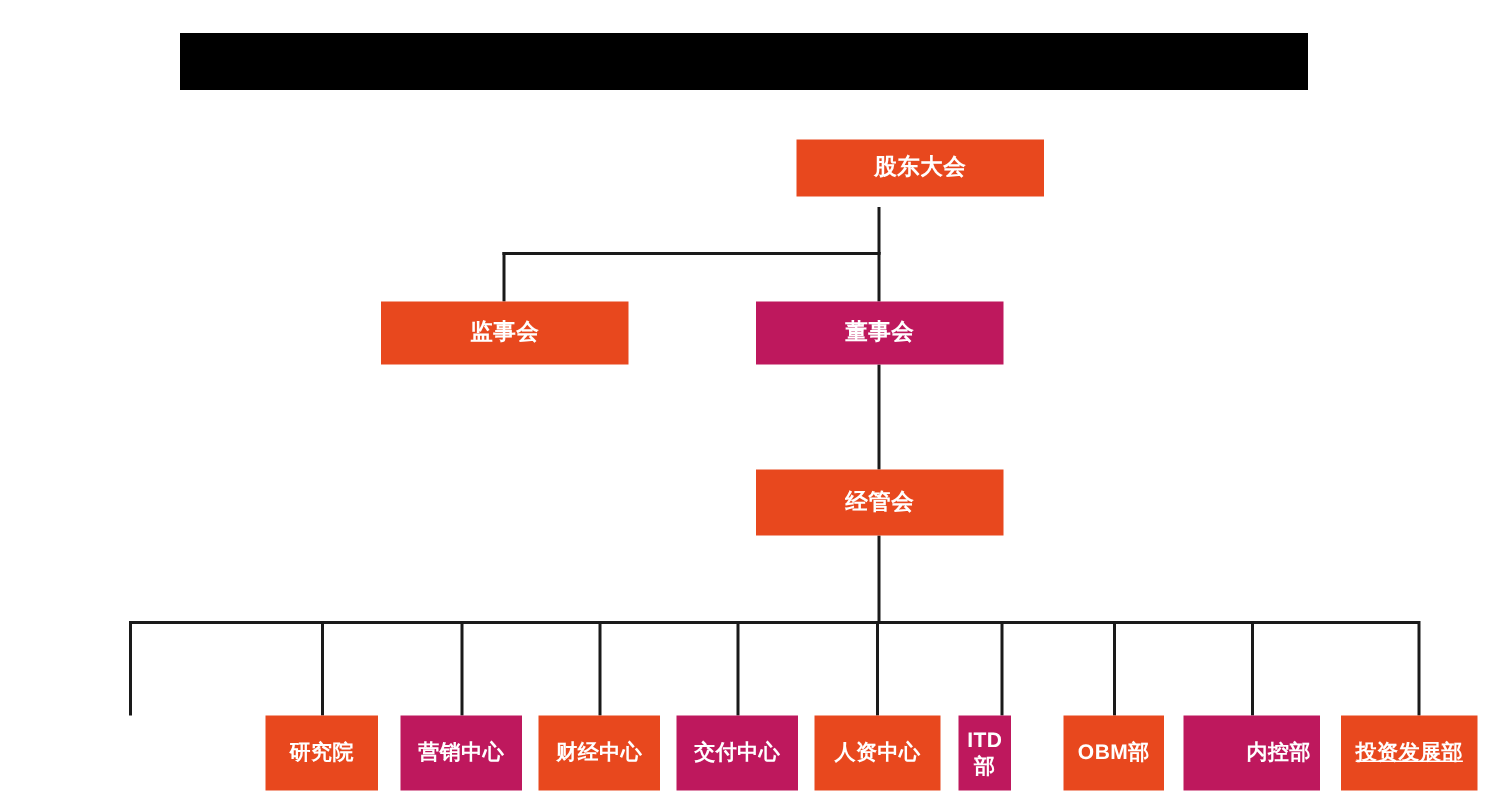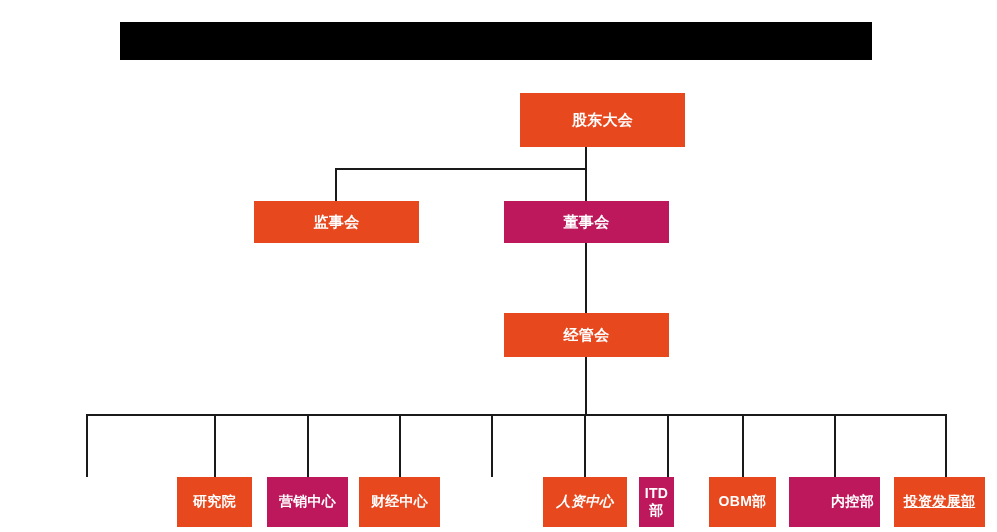--- a/index.html
+++ b/index.html
@@ -84,21 +84,21 @@
   <div class="line v" style="left:214px; top:414px; height:63px;"></div>
   <div class="line v" style="left:307px; top:414px; height:63px;"></div>
   <div class="line v" style="left:399px; top:414px; height:63px;"></div>
   <div class="line v" style="left:491px; top:414px; height:63px;"></div>
   <div class="line v" style="left:584px; top:414px; height:63px;"></div>
   <div class="line v" style="left:667px; top:414px; height:63px;"></div>
   <div class="line v" style="left:742px; top:414px; height:63px;"></div>
   <div class="line v" style="left:834px; top:414px; height:63px;"></div>
   <div class="line v" style="left:945px; top:414px; height:63px;"></div>
 
-  <div class="node dark lvl1" style="left:520px; top:93px; width:165px; height:54px;align-items:center;">
+  <div class="node dark lvl1" style="left:531px; top:93px; width:165px; height:38px;align-items:center;">
     <span class="label">股东大会</span>
   </div>
 
   <div class="node dark lvl2" style="left:254px; top:201px; width:165px; height:42px;">
     <span class="label">监事会</span>
   </div>
 
   <div class="node light lvl2" style="left:504px; top:201px; width:165px; height:42px;">
     <span class="label">董事会</span>
   </div>
@@ -113,22 +113,25 @@
   </div>
 
   <div class="node dark leaf" style="left:177px; top:477px; width:75px; height:50px;">
     <span class="label">研究院</span>
   </div>
 
   <div class="node dark leaf" style="left:359px; top:477px; width:81px; height:50px;">
     <span class="label">财经中心</span>
   </div>
 
+  <div class="node light leaf" style="left:451px; top:477px; width:81px; height:50px;">
+    <span class="label">交付中心</span>
+  </div>
 
-  <div class="node dark leaf" style="left:543px; top:477px; width:84px; height:50px;font-style:italic;">
+  <div class="node dark leaf" style="left:543px; top:477px; width:84px; height:50px;">
     <span class="label">人资中心</span>
   </div>
 
   <div class="node light leaf" style="left:639px; top:477px; width:35px; height:50px;">
     <span class="label">ITD部</span>
   </div>
 
   <div class="node dark leaf" style="left:709px; top:477px; width:67px; height:50px;">
     <span class="label">OBM部</span>
   </div>

